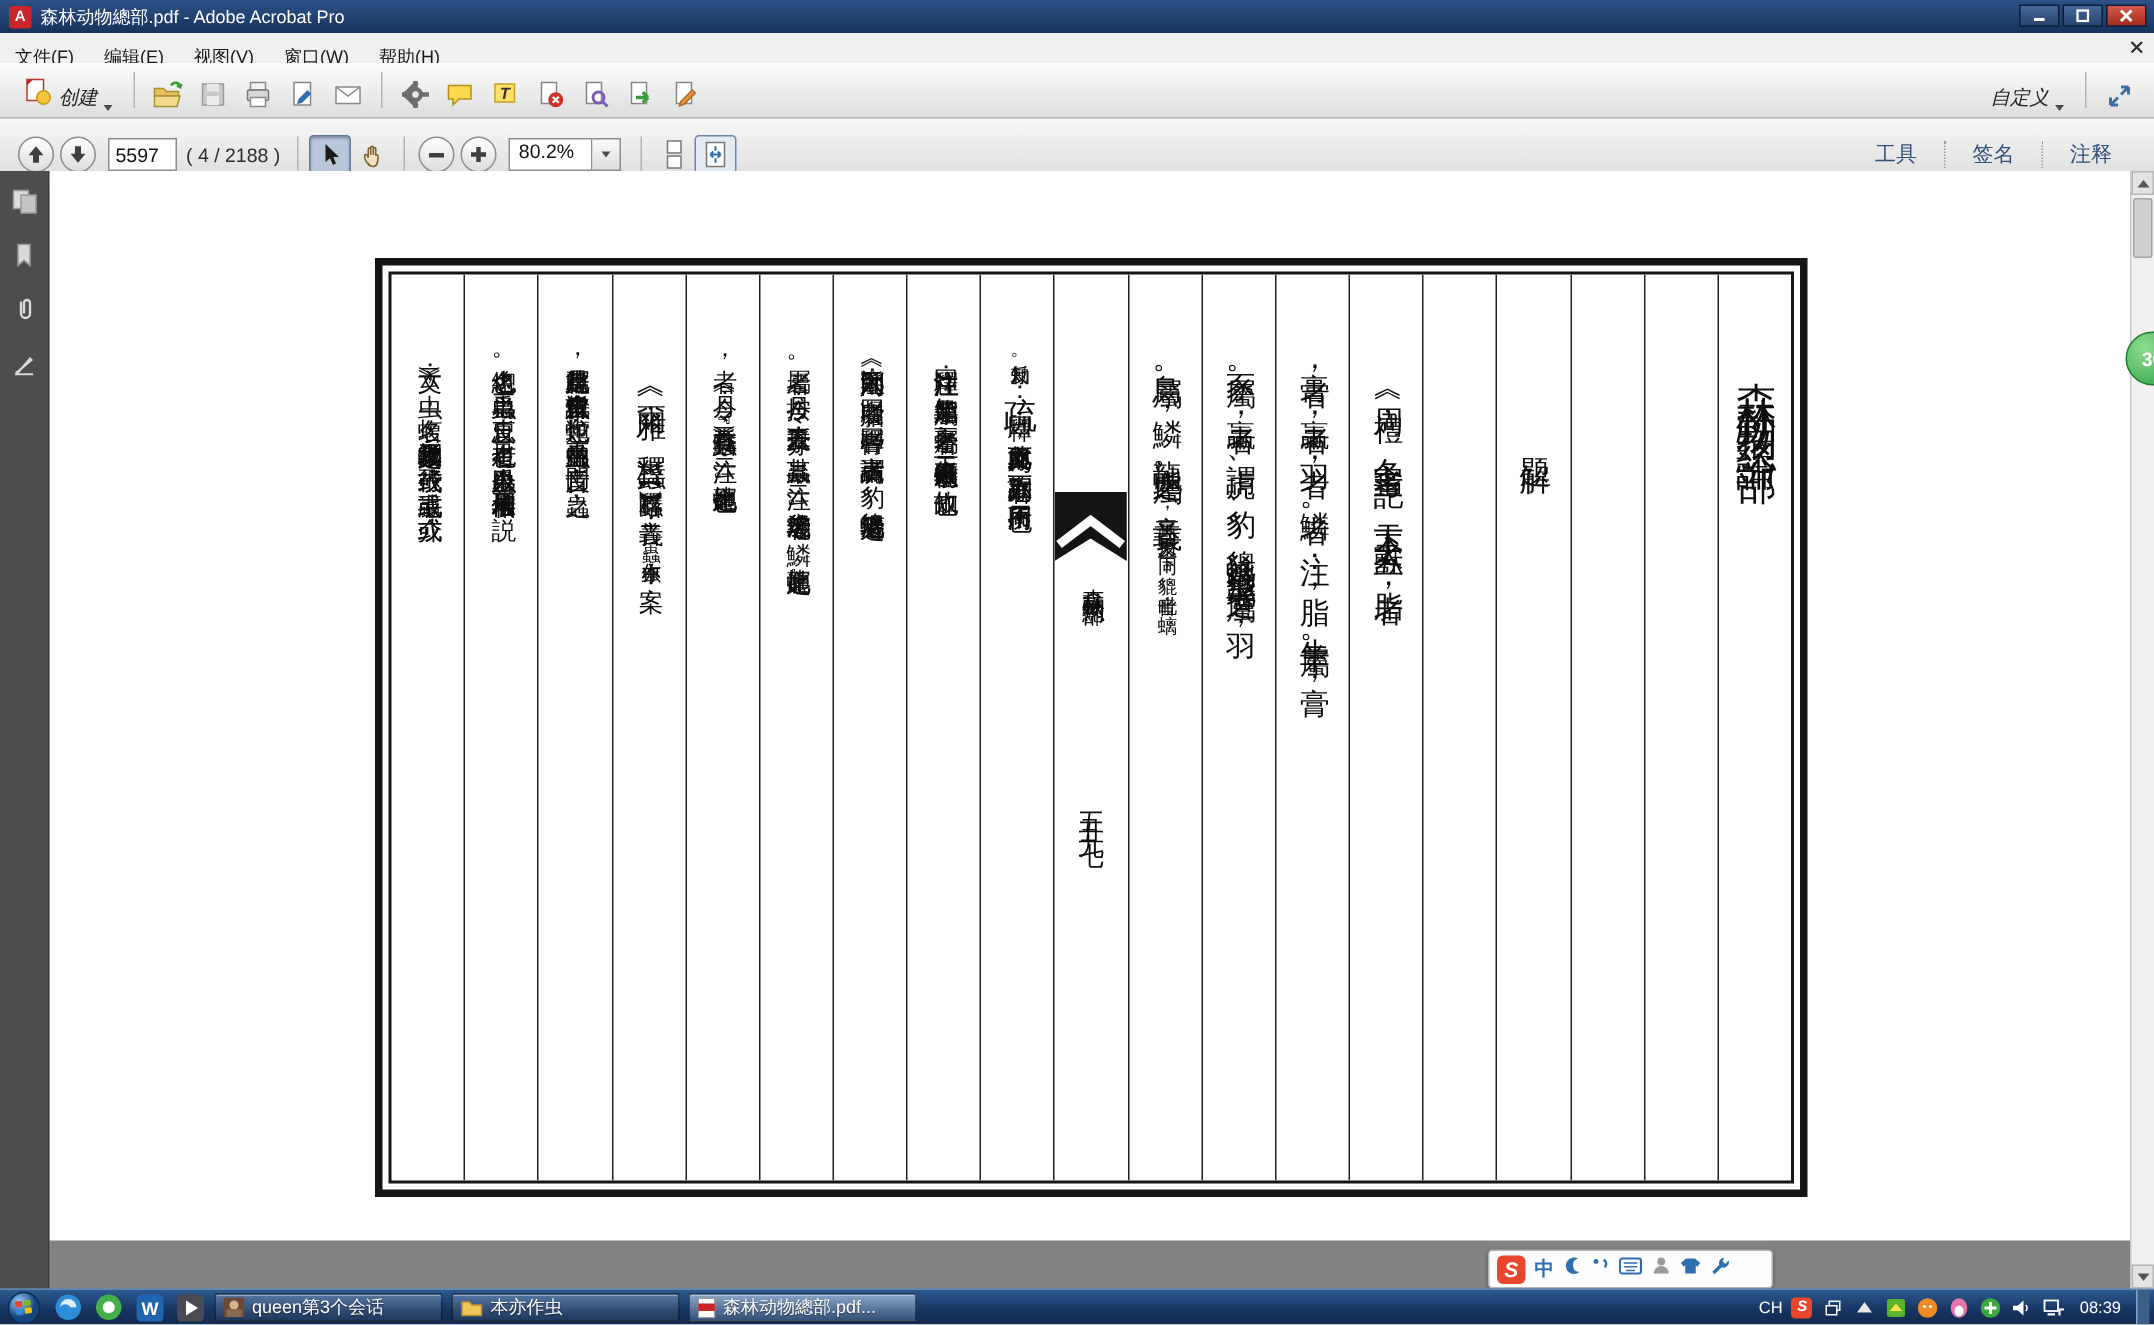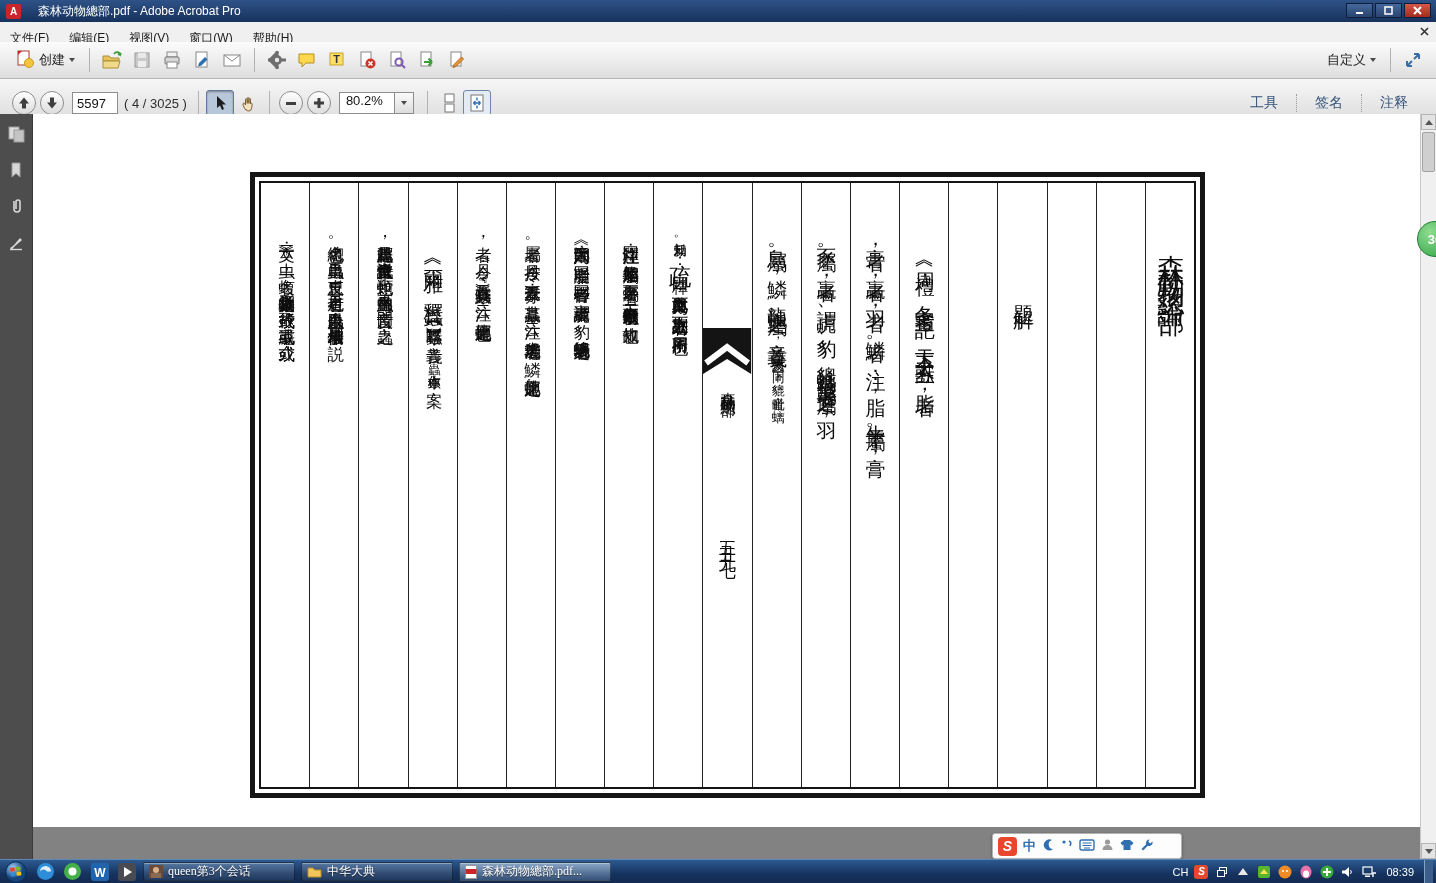--- a/index.html
+++ b/index.html
@@ -2,21 +2,21 @@
 <html><head>
 <meta charset="utf-8">
 <style>
   * { margin:0; padding:0; box-sizing:border-box; }
   body { font-family:"Liberation Sans", sans-serif; }
   #app { position:relative; width:1436px; height:883px; overflow:hidden; background:#828282; }
 
   
   .titlebar { position:absolute; top:0; left:0; right:0; height:22px;
     background:linear-gradient(#2e5287,#16325c); display:flex; align-items:center; padding:0 6px; }
-  .titlebar .apptitle { color:#fff; font-size:12px; margin-left:17px; }
+  .titlebar .apptitle { color:#fff; font-size:12px; margin-left:6px; }
   .appicon { width:15px; height:15px; background:#c9252b; border-radius:2px; color:#fff;
     font-size:10px; font-weight:bold; display:flex; align-items:center; justify-content:center; }
   .winbtns { position:absolute; right:5px; top:3px; display:flex; gap:2px; }
   .winbtn { width:27px; height:15px; background:linear-gradient(#46699c,#28436e); border:1px solid #0d1f3c;
     display:flex; align-items:center; justify-content:center; }
   .winbtn.close { background:linear-gradient(#d4594a,#a32b1d); }
   .winbtn svg { display:block; }
 
   
   .menubar { position:absolute; top:22px; left:0; right:0; height:33px; background:#f0f0f0;
@@ -25,22 +25,22 @@
   .menuclose { position:absolute; right:7px; top:3px; }
 
   
   .tb1 { position:absolute; top:42px; left:0; right:0; height:37px;
     background:linear-gradient(#fcfcfc,#dedede); border-bottom:1px solid #b5b5b5;
     display:flex; align-items:center; padding:0 8px; }
   .tb2 { position:absolute; top:79px; left:0; right:0; height:49px;
     background:linear-gradient(#f7f7f7,#d9d9d9); border-bottom:1px solid #9c9c9c;
     display:flex; align-items:center; padding:0 10px; }
   .tbsep { width:1px; height:24px; background:#b3b3b3; margin:0 7px; }
-  .tbtn { height:28px; min-width:30px; display:flex; align-items:center; justify-content:center;
-    border-radius:3px; gap:4px; padding:0 3px; }
+  .tbtn { height:28px; min-width:30px; display:flex; align-items:flex-end; justify-content:center;
+    border-radius:3px; gap:4px; padding:0 3px;font-style:italic; }
   .tbtn.wide { padding:0 7px; font-size:13px; color:#222; }
   .caret { width:0; height:0; border-left:3.5px solid transparent; border-right:3.5px solid transparent;
     border-top:4px solid #4a4a4a; display:inline-block; }
   .navbtn { width:24px; height:24px; border-radius:50%; background:linear-gradient(#ffffff,#dcdcdc);
     border:1px solid #8d8d8d; display:flex; align-items:center; justify-content:center; margin:0 2px; }
   .pageinput { width:46px; height:22px; border:1px solid #8d8d8d; background:#fff; font-size:13px;
     padding:0 4px; margin:0 6px; color:#111; }
   .pagecount { font-size:13px; color:#2e2e2e; margin-right:4px; white-space:nowrap; }
   .toolbtn { width:28px; height:26px; display:flex; align-items:center; justify-content:center; border-radius:3px; }
   .toolbtn.pressed { background:#b9c7da; border:1px solid #61799c; box-shadow:inset 0 1px 2px rgba(0,0,0,.35); }
@@ -108,21 +108,21 @@
   .taskbar { position:absolute; left:0; right:0; bottom:0; height:24px;
     background:linear-gradient(#2c5a91,#16335f 60%,#122a50); border-top:1px solid #5d87b5;
     display:flex; align-items:center; z-index:70; }
   .orb { width:22px; height:22px; margin:0 5px; }
   .qicon { width:21px; height:21px; margin:0 3px; display:flex; align-items:center; justify-content:center; }
   .taskbtn { height:19px; width:152px; margin:0 3px; border-radius:2px; display:flex; align-items:center;
     gap:5px; padding:0 5px; background:linear-gradient(rgba(255,255,255,.22),rgba(255,255,255,.06));
     border:1px solid rgba(0,0,0,.45); box-shadow:inset 0 1px rgba(255,255,255,.35);
     color:#fff; font-size:12px; overflow:hidden; white-space:nowrap; }
   .taskbtn.active { background:linear-gradient(rgba(220,235,250,.55),rgba(160,195,230,.25));align-items:center; }
-  .taskbtn .lbl { overflow:hidden; text-overflow:ellipsis; text-shadow:0 1px 1px rgba(0,0,0,.6);font-family:Liberation Serif, serif; }
+  .taskbtn .lbl { overflow:hidden; text-overflow:ellipsis; text-shadow:0 1px 1px rgba(0,0,0,.6); }
   .tray { margin-left:auto; display:flex; align-items:center; gap:6px; padding-right:3px; color:#fff; }
   .tray .txt { font-size:11px; }
   .trayicon { width:15px; height:15px; display:flex; align-items:center; justify-content:center; }
   .clock { font-size:11px; margin:0 4px; }
   .showdesk { width:9px; height:24px; background:linear-gradient(#49false,#333); background:#3b5f8a;
     border-left:1px solid #7ea4c8; }
   .minis { width:14px; height:14px; border-radius:3px; background:#e9472d; color:#fff; font-size:10px;
     font-weight:bold; font-style:italic; display:flex; align-items:center; justify-content:center; }
 </style>
 </head>
@@ -277,21 +277,21 @@
         <svg width="14" height="14">
           <path d="M7 1.5 l5 6 h-3 v5 h-4 v-5 h-3 z" fill="#3f3f3f"></path>
         </svg>
       </div>
     <div class="navbtn">
         <svg width="14" height="14">
           <path d="M7 12.5 l-5 -6 h3 v-5 h4 v5 h3 z" fill="#3f3f3f"></path>
         </svg>
       </div>
     <input class="pageinput" value="5597" style="">
-    <span class="pagecount">( 4 / 3025 )</span>
+    <span class="pagecount">( 4 / 2188 )</span>
     <div class="tbsep"></div>
     <div class="toolbtn pressed">
         <svg width="16" height="16">
           <path d="M5 1 L5 13 L8 10.5 L10 15 L12 14 L10.2 9.6 L14 9.6 Z" fill="#1d1d1d"></path>
         </svg>
       </div>
     <div class="toolbtn">
         <svg width="18" height="18">
           <path d="M7 16 c-1.5-1.5-3-4.2-3-6 c0-1.1 1.3-1.3 1.8-.4 l.7 1.4 V5.6 c0-1.2 1.7-1.2 1.7 0 v3.8 v-5 c0-1.2 1.7-1.2 1.7 0 v5 v-4.2 c0-1.1 1.6-1.1 1.6 0 v4.6 c.2-.9 1.6-.8 1.6.3 0 1.9-.3 4.4-1.2 5.9 -.8 1.3-3.6 1.4-4.9 -.4 z" fill="#f3e2c0" stroke="#7a5c32"></path>
         </svg>
@@ -483,21 +483,21 @@
           <rect x="0" y="0" width="14" height="13" fill="#6b4a3a"></rect>
           <circle cx="7" cy="5" r="3" fill="#d9b38c"></circle>
           <rect x="2" y="8" width="10" height="5" fill="#8a6a50"></rect>
         </svg>
       <span class="lbl">queen第3个会话</span>
     </div>
     <div class="taskbtn">
       <svg width="15" height="12">
           <path d="M1 2 h5 l1.5 2 H14 v7 H1 z" fill="#f0c55a" stroke="#b78f2e"></path>
         </svg>
-      <span class="lbl">中华大典</span>
+      <span class="lbl">本亦作虫</span>
     </div>
     <div class="taskbtn active">
       <svg width="12" height="14">
           <rect x="0.5" y="0.5" width="11" height="13" fill="#fff" stroke="#999"></rect>
           <rect x="0.5" y="4" width="11" height="5" fill="#c9252b"></rect>
         </svg>
       <span class="lbl">森林动物總部.pdf...</span>
     </div>
     <div class="tray">
       <span class="txt">CH</span>

